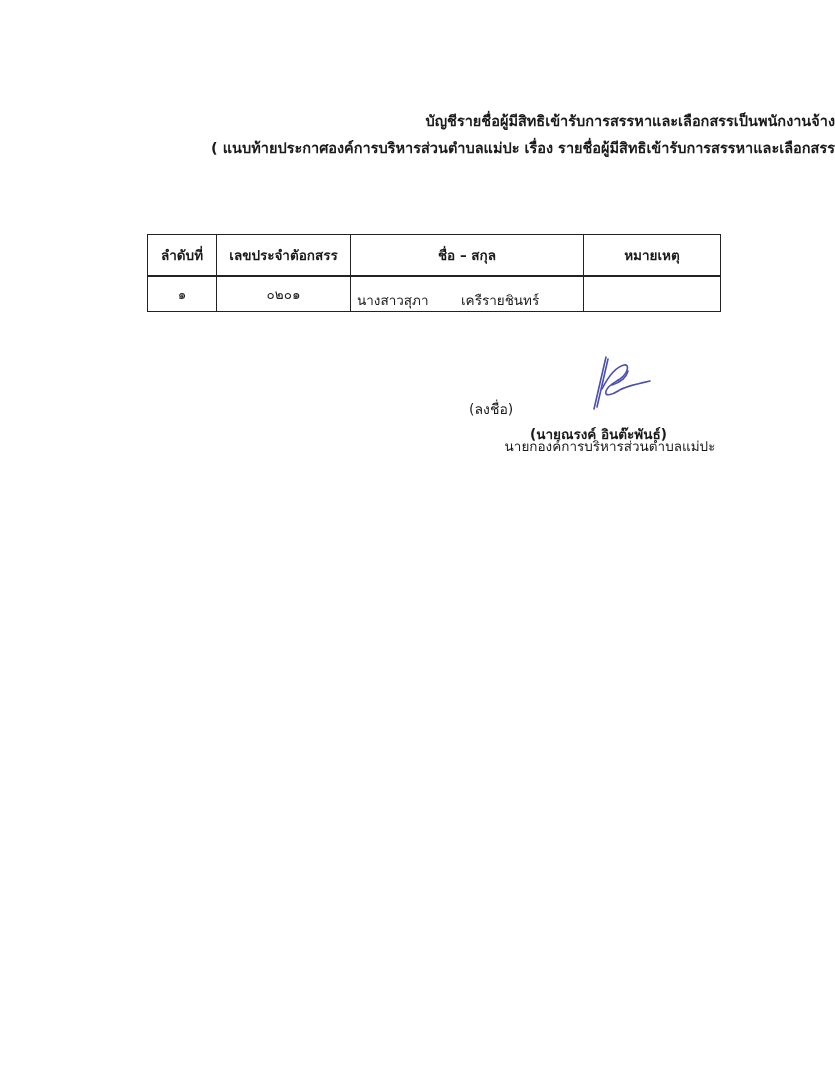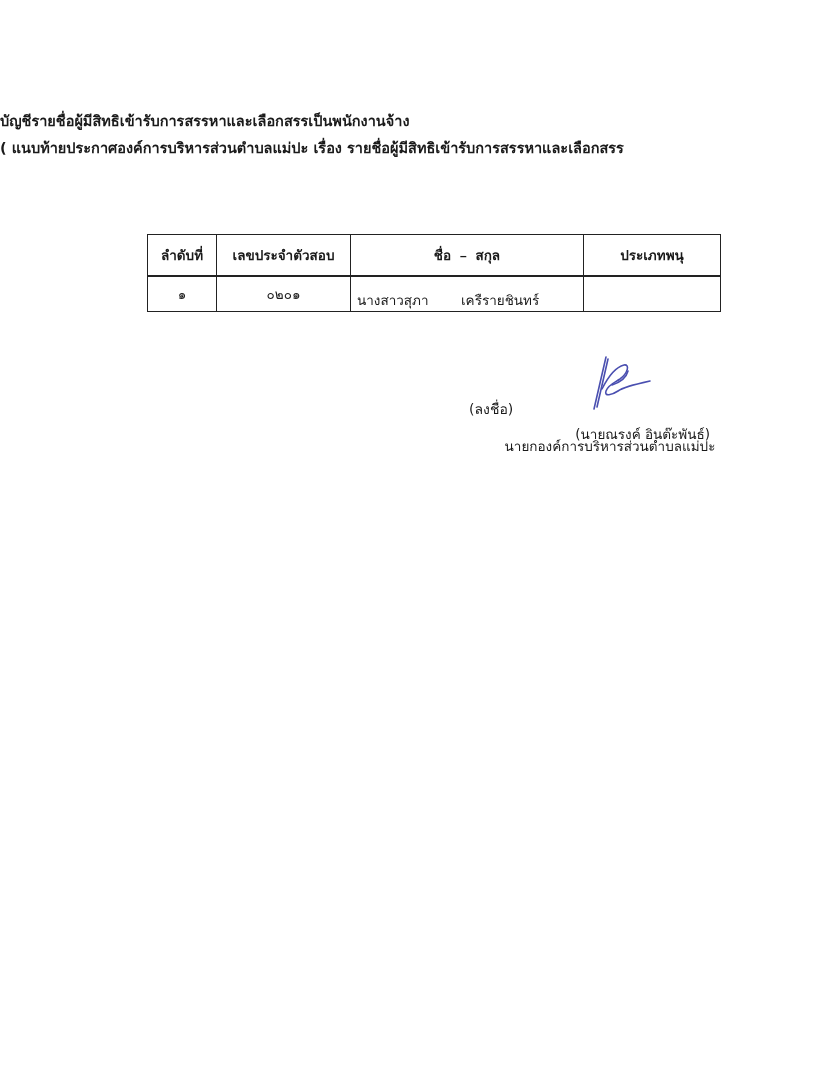--- a/index.html
+++ b/index.html
@@ -1,50 +1,50 @@
 <!DOCTYPE html>
 <html><head>
 <meta charset="utf-8">
 <style>
   html, body { margin: 0; padding: 0; background: #ffffff; }
   body { width: 835px; height: 1080px; position: relative; overflow: hidden;
          font-family: "DejaVu Sans", "Liberation Sans", sans-serif; color: #1a1a1a; }
-  .title-block { position: absolute; left: 0; top: 108px; width: 835px; text-align: left; }
+  .title-block { position: absolute; left: 0; top: 108px; width: 835px; text-align: right; }
   .title-line { font-size: 14.5px; line-height: 27px; font-weight: bold; white-space: nowrap; }
   .u { text-decoration: underline; }
   table.list { position: absolute; left: 147px; top: 234px; border-collapse: collapse;
                font-size: 13.5px; }
-  table.list th, table.list td { border: 1.4px solid #222; padding: 0; font-family: Liberation Mono, monospace; }
+  table.list th, table.list td { border: 1.4px solid #222; padding: 0; }
   table.list th { height: 40px; font-weight: bold; text-align: center; }
   table.list td { height: 33px; }
   table.list thead tr { border-bottom: 2.5px solid #222; }
   .c1 { width: 68px; } .c2 { width: 133px; } .c3 { width: 232px; margin-left: 32px; } .c4 { width: 136px; }
   td.center { text-align: center; }
   .name-cell { padding-left: 6px !important; white-space: nowrap; }
   .name-cell .first { display: inline-block; width: 104px; margin-top: 12px; }
   .sig-label { position: absolute; left: 469px; top: 398px; font-size: 14px; }
   .signature { position: absolute; left: 588px; top: 355px; width: 64px; height: 56px; }
-  .sig-name { position: absolute; left: 530px; top: 423px; width: 180px; text-align: right; font-size: 13.5px; }
+  .sig-name { position: absolute; left: 530px; top: 423px; width: 180px; text-align: left; font-size: 13.5px; font-weight: bold; }
   .sig-pos { position: absolute; left: 480px; top: 435px; width: 260px; text-align: center; font-size: 13.5px; }
 </style>
 </head>
 <body>
 
 <div class="title-block">
   <div class="title-line">บัญชีรายชื่อผู้มีสิทธิเข้ารับการสรรหาและเลือกสรรเป็นพนักงานจ้าง</div>
   <div class="title-line">( แนบท้ายประกาศองค์การบริหารส่วนตำบลแม่ปะ เรื่อง รายชื่อผู้มีสิทธิเข้ารับการสรรหาและเลือกสรร</div>
 </div>
 
 <table class="list">
   <thead>
     <tr>
       <th class="c1">ลำดับที่</th>
-      <th class="c2">เลขประจำตัวสอบ</th>
+      <th class="c2">เลขประจำตัอกสรร</th>
       <th class="c3">ชื่อ – สกุล</th>
-      <th class="c4">ประเภทพนุ</th>
+      <th class="c4">หมายเหตุ</th>
     </tr>
   </thead>
   <tbody>
     <tr>
       <td class="center">๑</td>
       <td class="center">๐๒๐๑</td>
       <td class="name-cell"><span class="first">นางสาวสุภา</span><span>เครืรายชินทร์</span></td>
       <td></td>
     </tr>
   </tbody>

